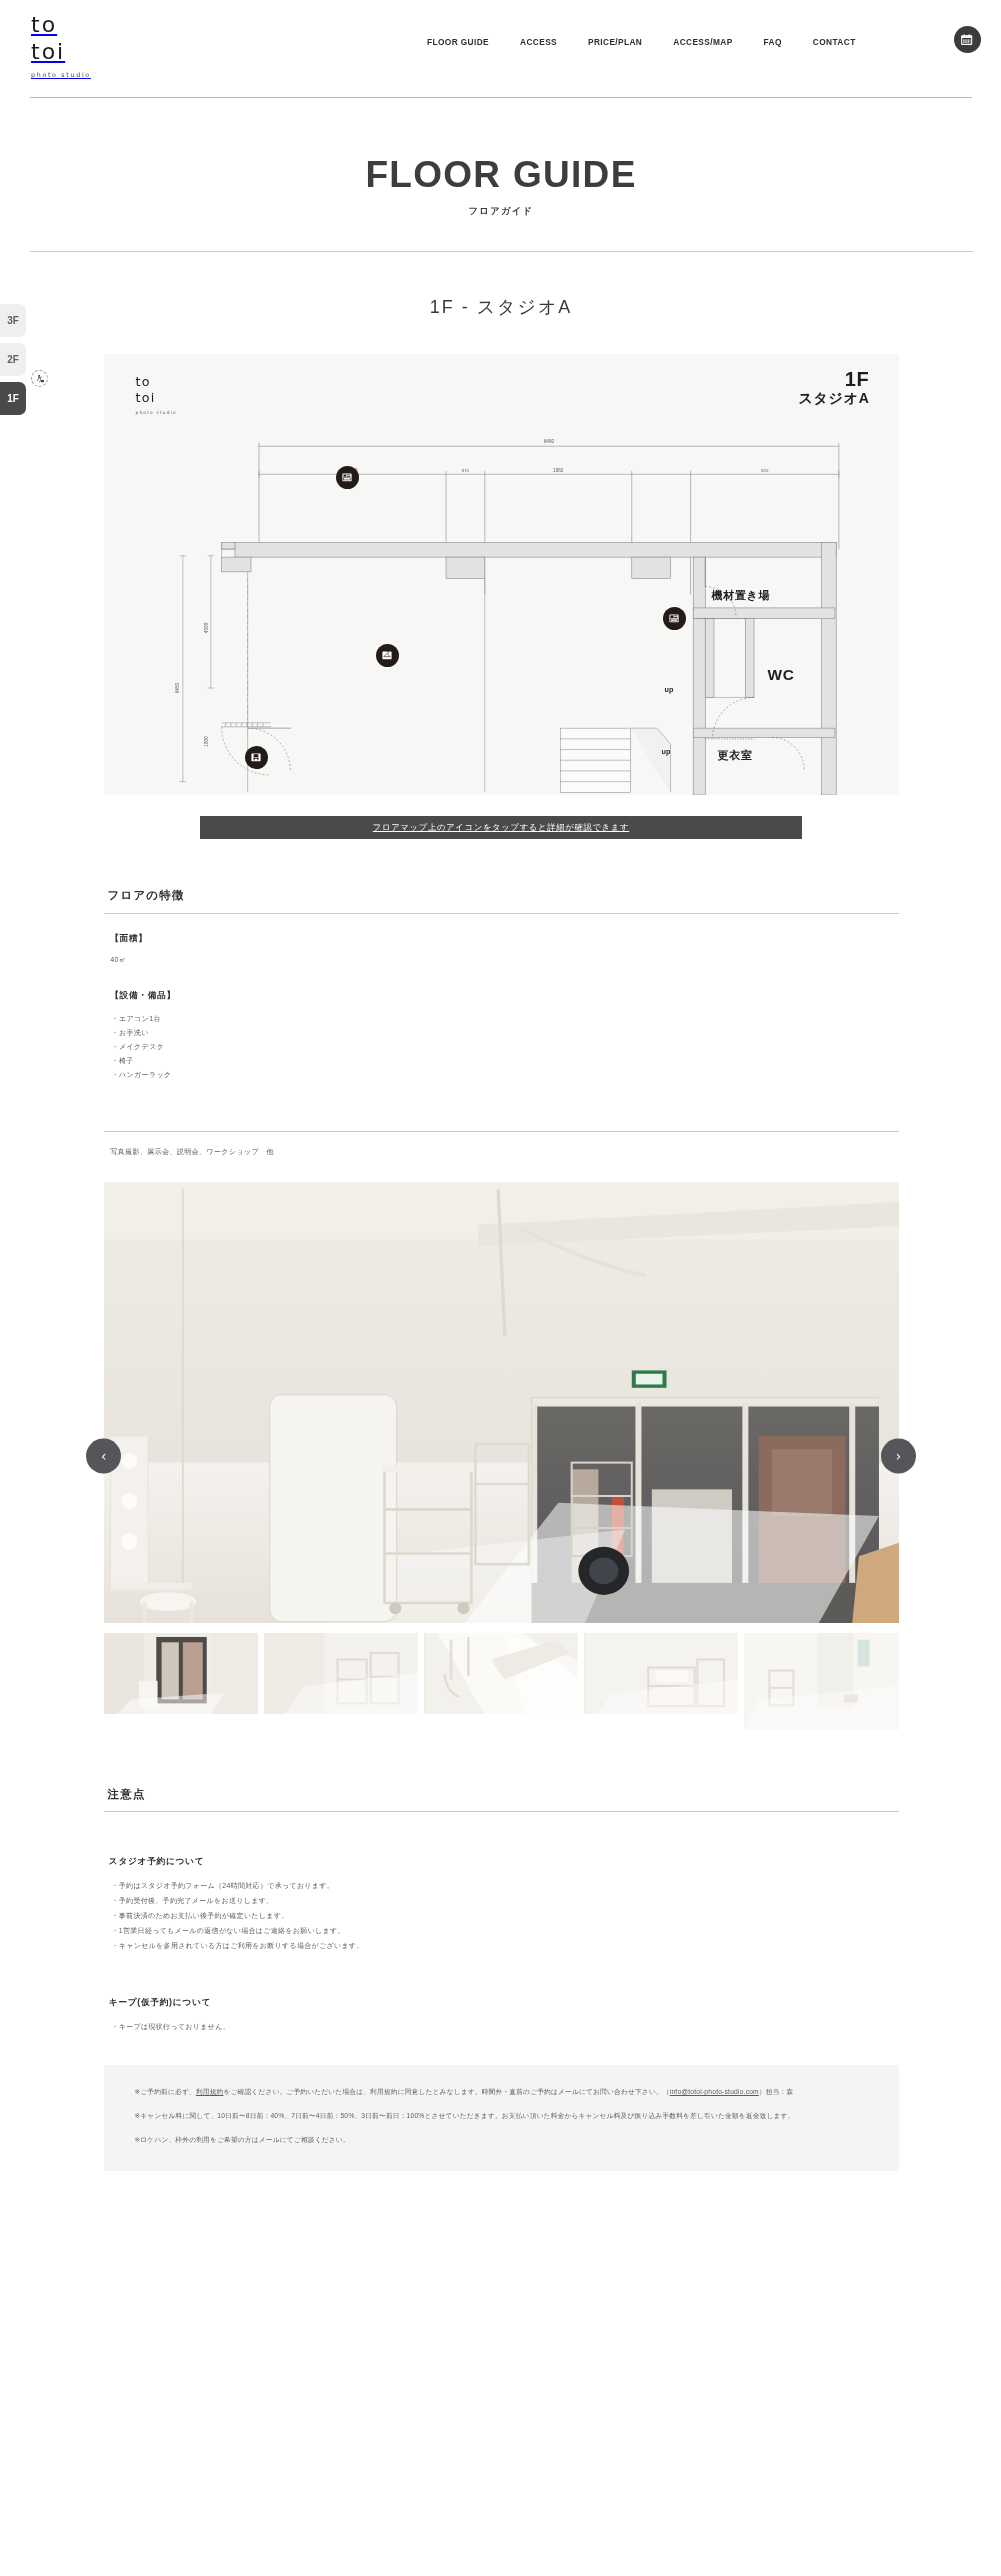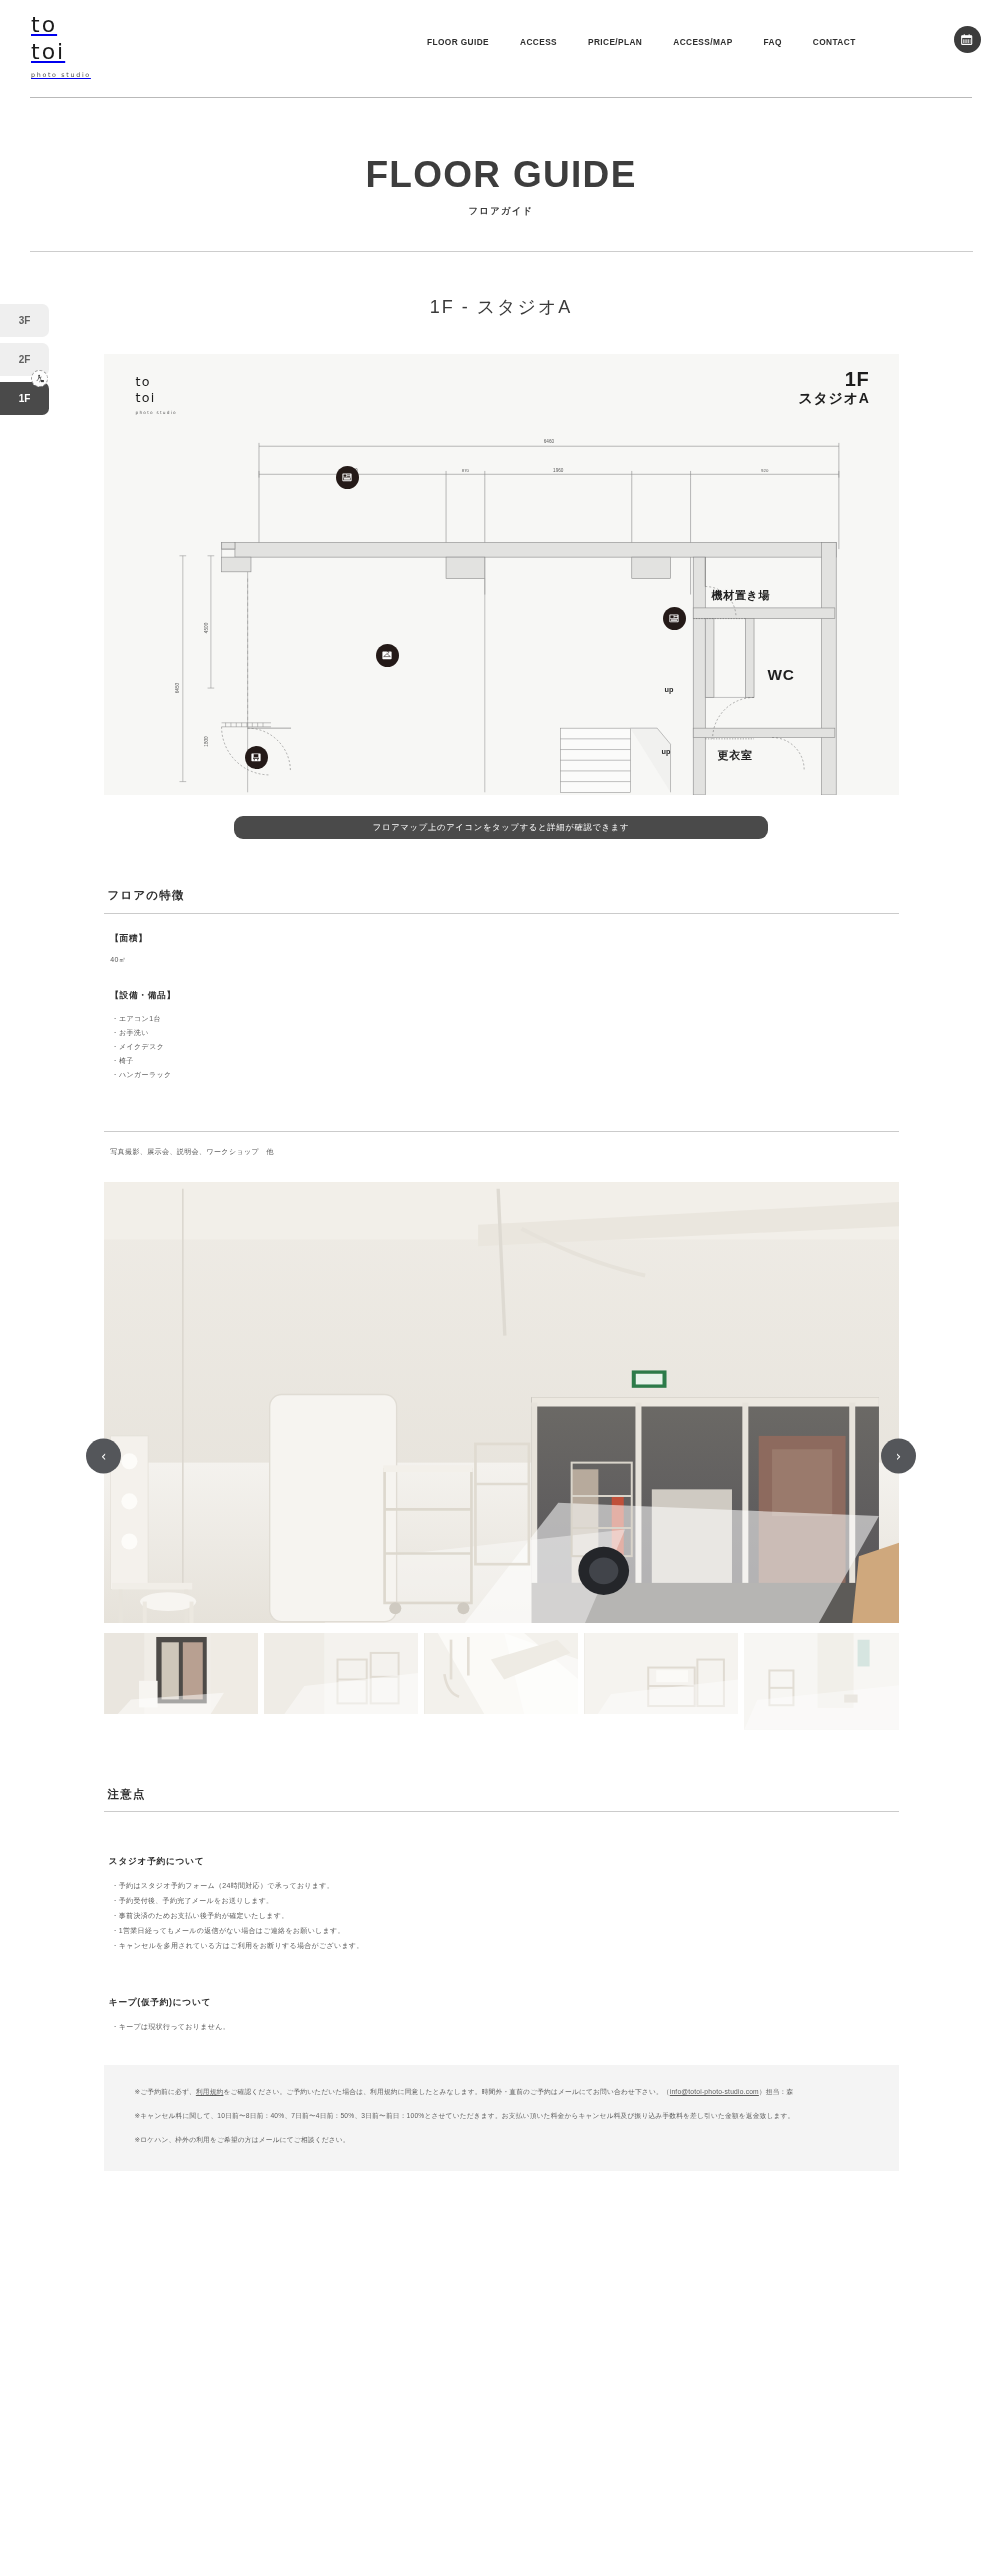--- a/index.html
+++ b/index.html
@@ -109,21 +109,21 @@
 
   
   .floor-tabs {
     position: absolute;
     left: 0;
     top: 304px;
     width: 49px;
     z-index: 40;
   }
   .floor-tab {
-    width: 49px;
+    width: 26px;
     height: 33px;
     border-radius: 0 6.7px 6.7px 0;
     background: #efefef;
     color: #5f5f5f;
     font-size: 10px;
     font-weight: 700;
     display: flex;
     align-items: center;
     justify-content: center;
     margin-bottom: 6px;
@@ -229,31 +229,32 @@
   }
   .fp-small {
     position: absolute;
     font-size: 7.3px;
     font-weight: 700;
     color: #2a2a2a;
   }
 
   .tap-hint {
     margin: 21.4px auto 0;
-    width: 534px;
+    width: 602px;
     height: 23px;
     background: #4a4a4a;
     color: #fff;
     font-size: 8.3px;
     letter-spacing: 0.7px;
     display: flex;
     align-items: center;
     justify-content: center;
-    border-radius: 9px;
+    border-radius: 0;
     cursor: pointer;
+    text-decoration: underline;
   }
 
   
   .block { margin-top: 49px; }
   .block-head {
     font-size: 11.4px;
     font-weight: 700;
     letter-spacing: 1.3px;
     color: #2f2f2f;
     padding-left: 4px;

